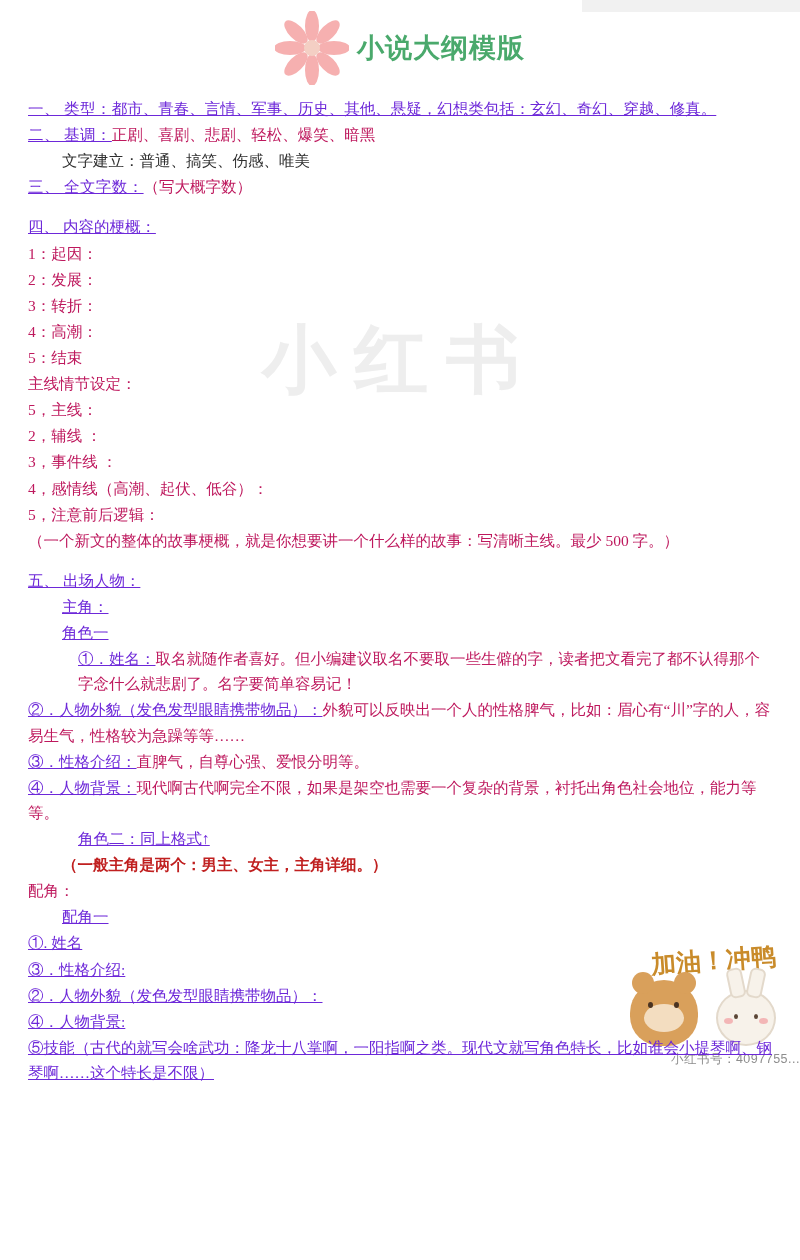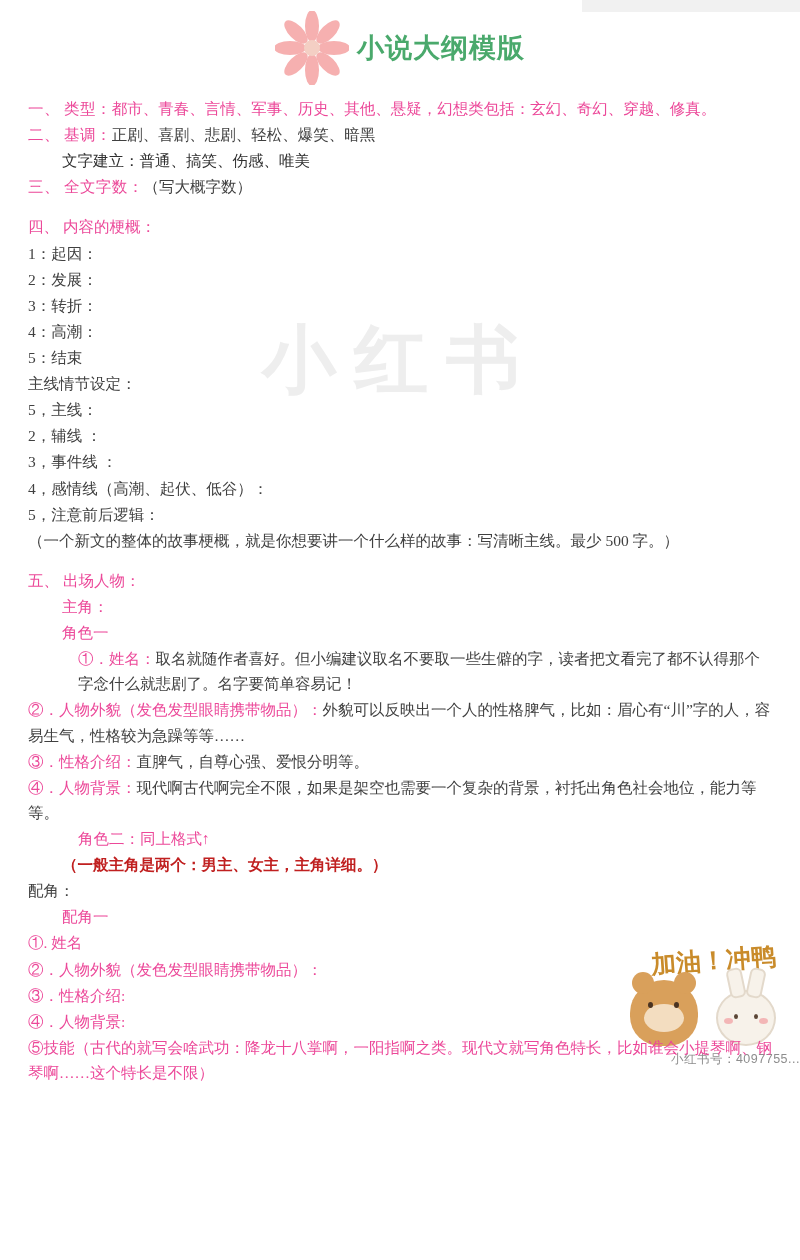--- a/index.html
+++ b/index.html
@@ -70,22 +70,22 @@
     font-weight: bold;
     letter-spacing: 1px;
     font-family: "Liberation Serif", serif;
   }
   .content {
     position: relative;
     z-index: 2;
     font-size: 15.5px;
     line-height: 1.62;
   }
-  .green { color: #ec4899; }
-  .dark { color: #404040; }
+  .green { color: #6d28d9; text-decoration: underline; }
+  .dark { color: #be185d; }
   .red { color: #c02020; font-weight: bold; }
   .ln { margin: 0 0 1px 0; }
   .ind1 { padding-left: 0; }
   .ind2 { padding-left: 34px; }
   .ind3 { padding-left: 50px; }
   .gap { height: 14px; }
   .wide { letter-spacing: 0.4px; }
 
   
   .sticker {
@@ -271,22 +271,22 @@
     <p class="ln">
       <span class="green">④．</span><span class="green">人物背景：</span><span class="dark">现代啊古代啊完全不限，如果是架空也需要一个复杂的背景，衬托出角色社会地位，能力等等。</span>
     </p>
 
     <p class="ln green ind3">角色二：同上格式↑</p>
     <p class="ln red ind2">（一般主角是两个：男主、女主，主角详细。）</p>
 
     <p class="ln dark ind1">配角：</p>
     <p class="ln green ind2">配角一</p>
     <p class="ln green">①. 姓名</p>
+    <p class="ln green">③．性格介绍:</p>
     <p class="ln green">②．人物外貌（发色发型眼睛携带物品）：</p>
-    <p class="ln green">③．性格介绍:</p>
     <p class="ln green">④．人物背景:</p>
     <p class="ln green">⑤技能（古代的就写会啥武功：降龙十八掌啊，一阳指啊之类。现代文就写角色特长，比如谁会小提琴啊、钢琴啊……这个特长是不限）</p>
 
   </div>
 
   <div class="sticker">
     <div class="cheer">加油！冲鸭</div>
     <div class="bear">
       <div class="face"></div>
       <div class="eye l"></div>

